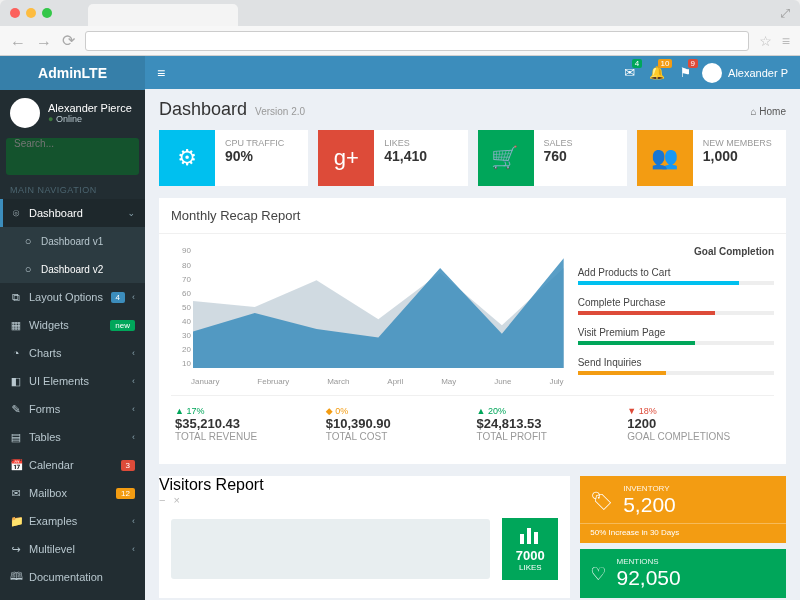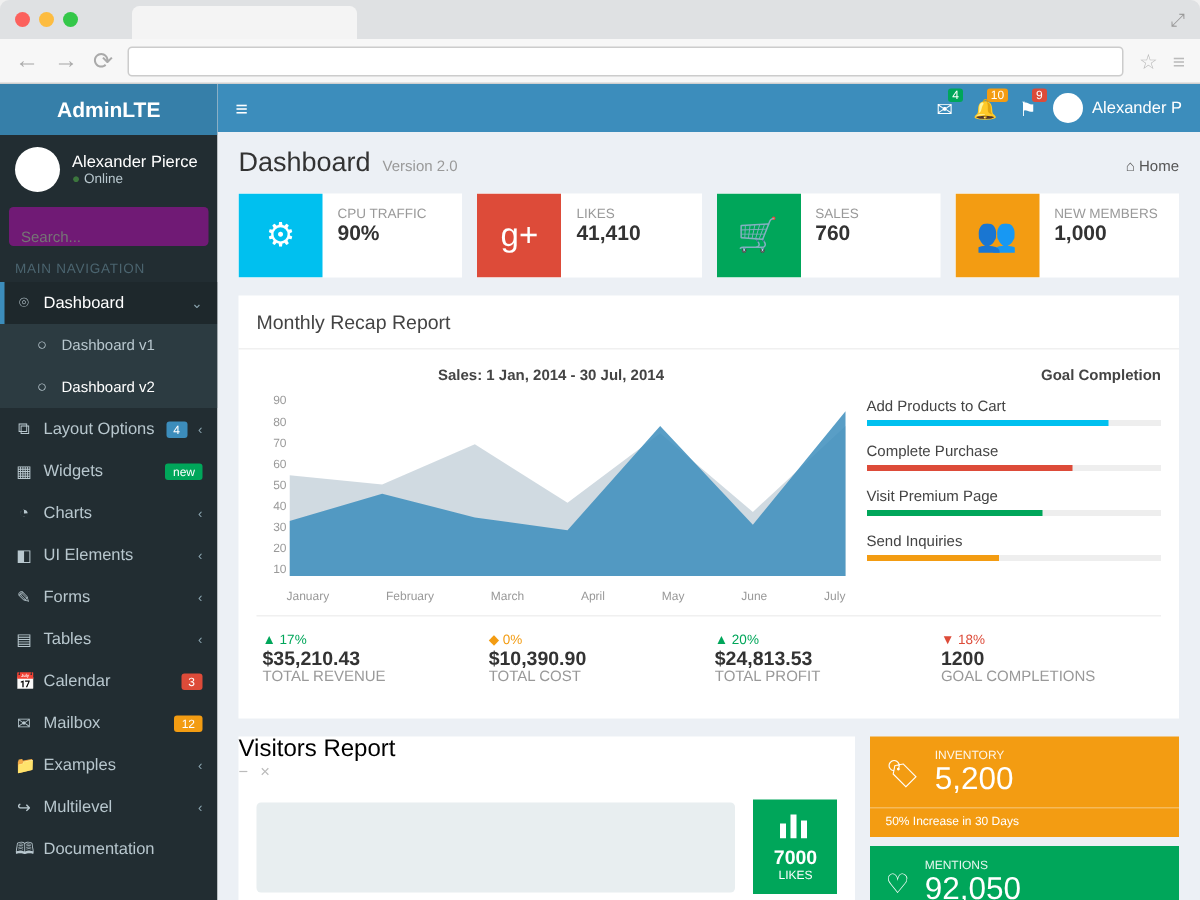--- a/index.html
+++ b/index.html
@@ -18,21 +18,21 @@
 .toolbar .star,.toolbar .menu{color:#bbb;font-size:14px}
 
 
 .app { display:flex; height:544px; }
 .sidebar { width:145px; background:#222d32; color:#b8c7ce; font-size:11px; display:flex; flex-direction:column; }
 .logo { background:#367fa9; color:#fff; height:34px; display:flex; align-items:center; justify-content:center; font-weight:600; font-size:14px; }
 .user { display:flex; align-items:center; gap:8px; padding:8px 10px; }
 .avatar{width:30px;height:30px;border-radius:50%;background:#fff}
 .user .name{color:#fff;font-size:11px}
 .user .status{font-size:9px;color:#b8c7ce}.status-dot{color:#3c763d}
-.search{margin:2px 6px;background:#701a75;border-radius:3px;display:flex;align-items:flex-end;height:26px;padding:0 8px}
+.search{margin:2px 6px;background:#14532d;border-radius:3px;display:flex;align-items:flex-start;height:37px;padding:0 8px}
 .search input{flex:1;background:transparent;border:0;color:#ccc;font-size:10px;outline:0}
 .search .sicon{color:#999;font-size:11px}
 .navhdr{padding:8px 10px 4px;font-size:9px;color:#4b646f;letter-spacing:.5px}
 .navitem{display:flex;align-items:center;height:28px;padding:0 10px;gap:7px;cursor:pointer}
 .navitem.active{background:#1e282c;border-left:3px solid #3c8dbc;padding-left:7px;color:#fff}
 .navitem.sub{padding-left:22px;background:#2c3b41;font-size:10px}
 .navitem.sub.active{background:#2c3b41;border-left:0;padding-left:22px}
 .navitem .ic{width:12px;text-align:center;color:#b8c7ce;font-size:11px}
 .navitem .lbl{flex:1}
 .navitem .caret{font-size:9px;color:#8aa4af}
@@ -262,21 +262,20 @@
           </div>
         </div>
 
       <div class="panel">
         <div class="ptitle">
             <span>Monthly Recap Report</span>
           </div>
         <div class="pbody">
           <div class="recap">
             <div class="chartwrap">
-              <div class="chartcap">Sales: 1 Jan, 2014 - 30 Jul, 2014</div>
               <div class="chart">
                 <div class="yaxis" id="yaxis">
                     <span>90</span>
                     <span>80</span>
                     <span>70</span>
                     <span>60</span>
                     <span>50</span>
                     <span>40</span>
                     <span>30</span>
                     <span>20</span>

